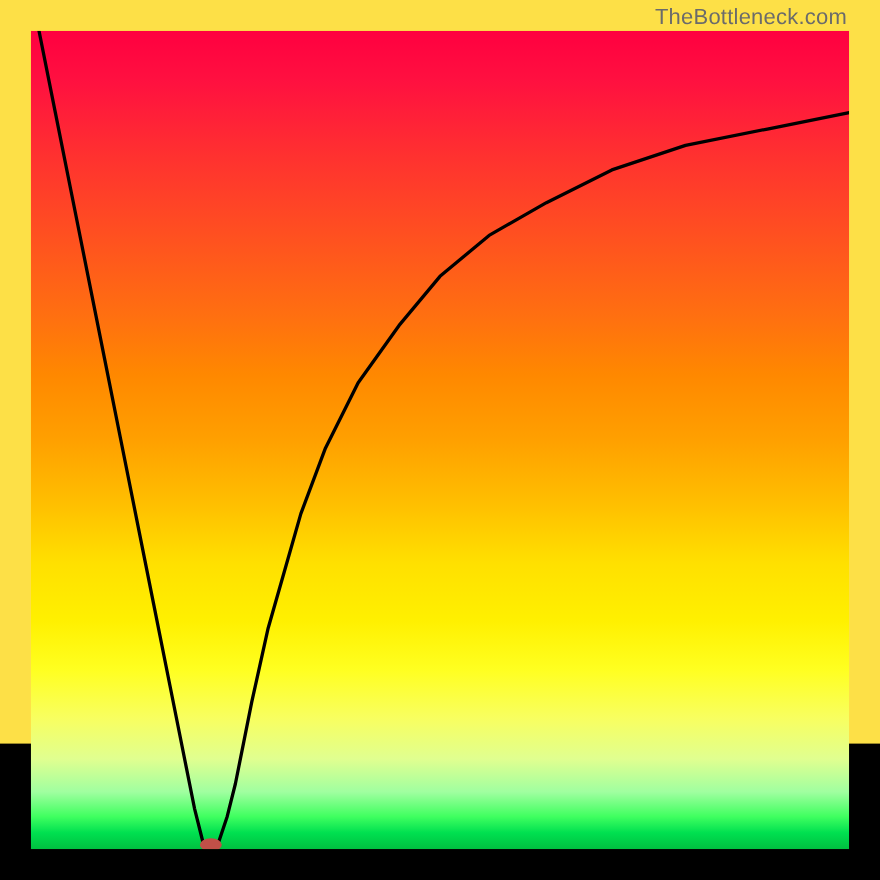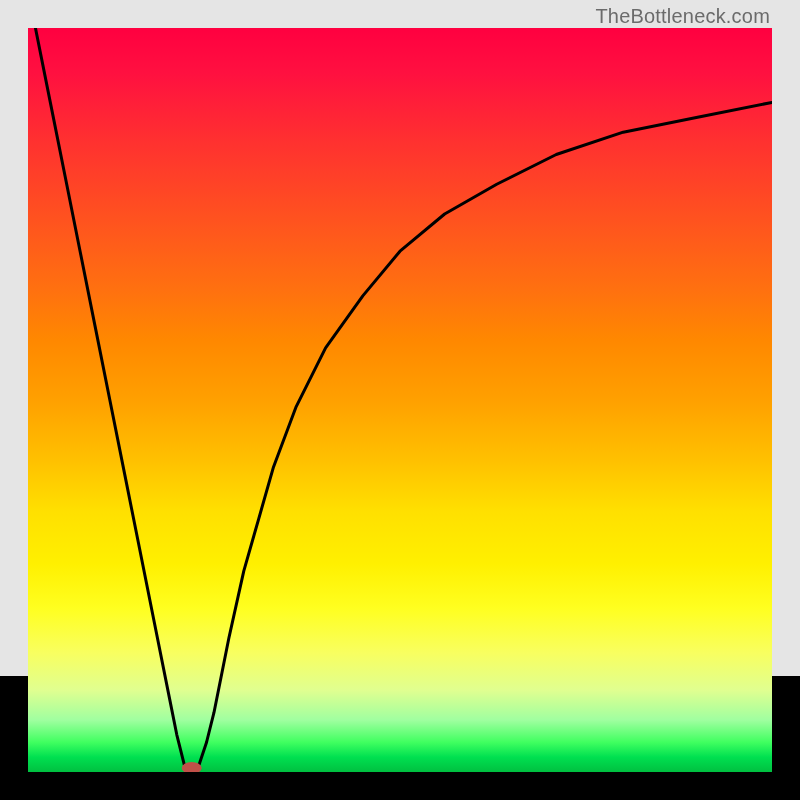--- a/index.html
+++ b/index.html
@@ -1,20 +1,20 @@
 <!DOCTYPE html>
 <html><head>
 <meta charset="utf-8">
 <style>
   * { margin: 0; padding: 0; box-sizing: border-box; }
   html, body { width: 800px; height: 800px; overflow: hidden; background: #000; }
   .frame {
     width: 800px;
     height: 676px;
-    background: #e5e5e5;
+    background: #fde047;
     position: relative;
   }
   .plot-area {
     position: absolute;
     left: 28px;
     top: 28px;
     width: 744px;
     height: 744px;
     overflow: hidden;
   }

